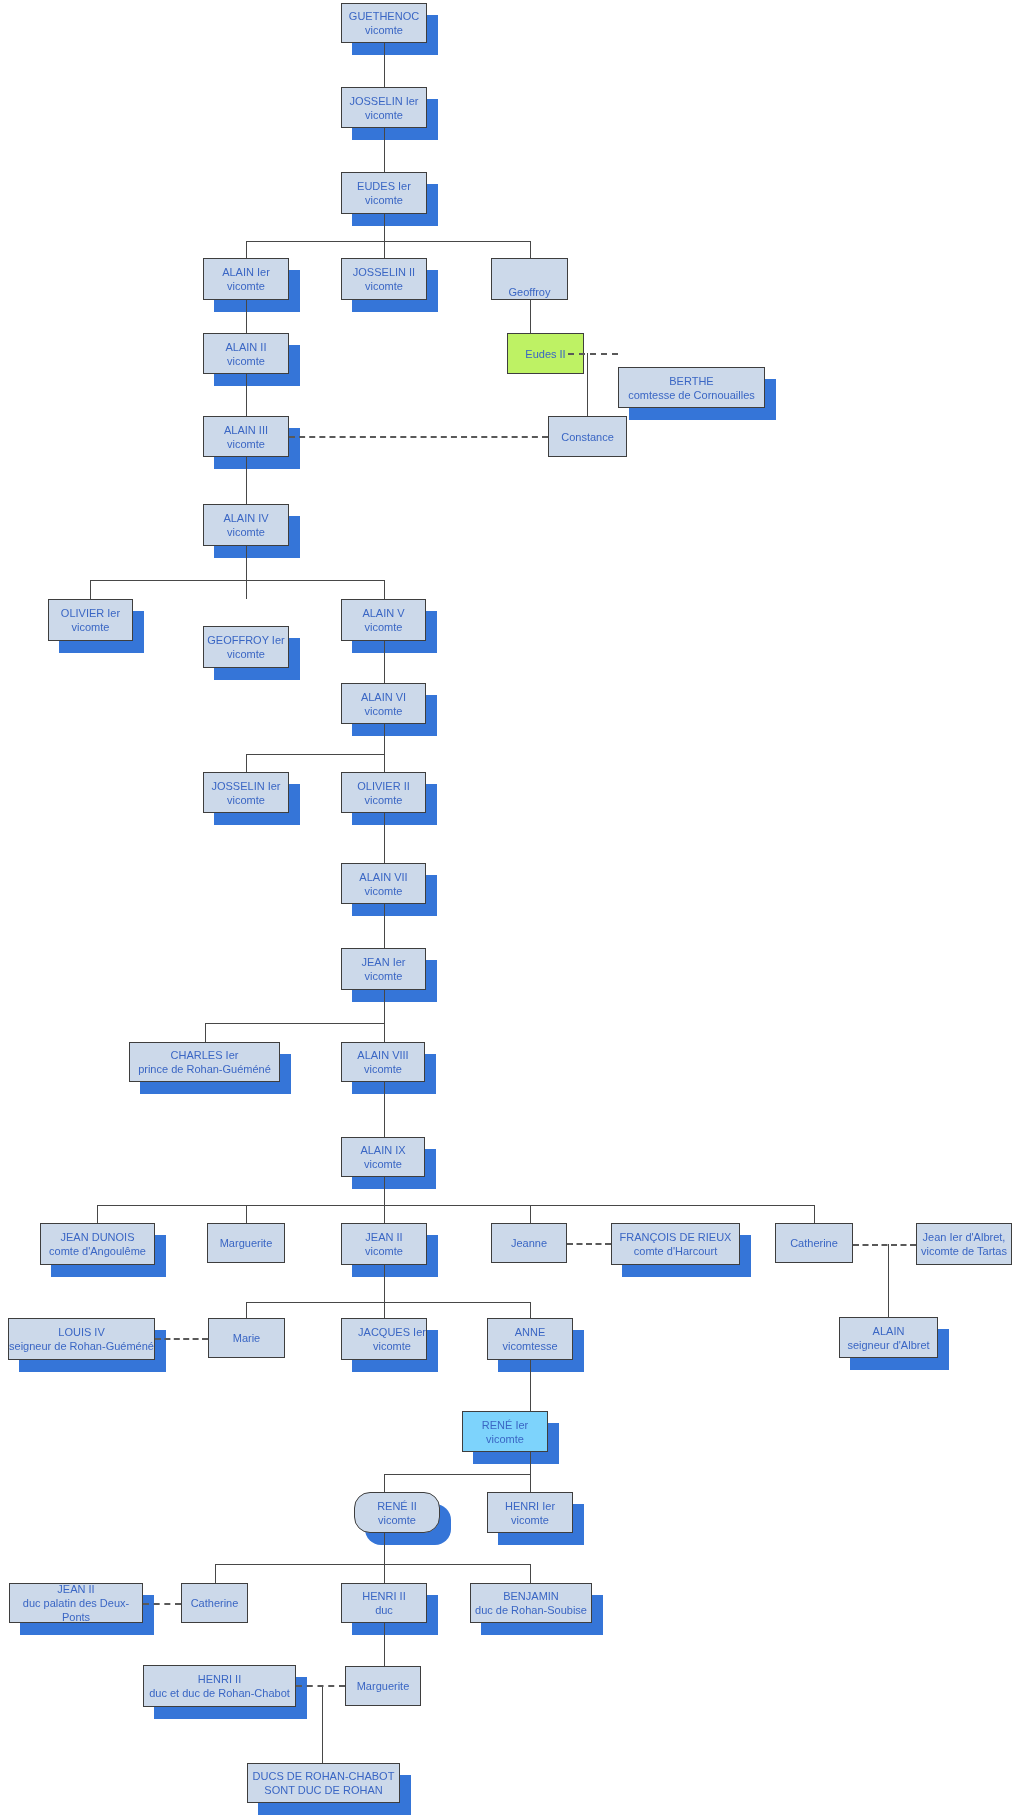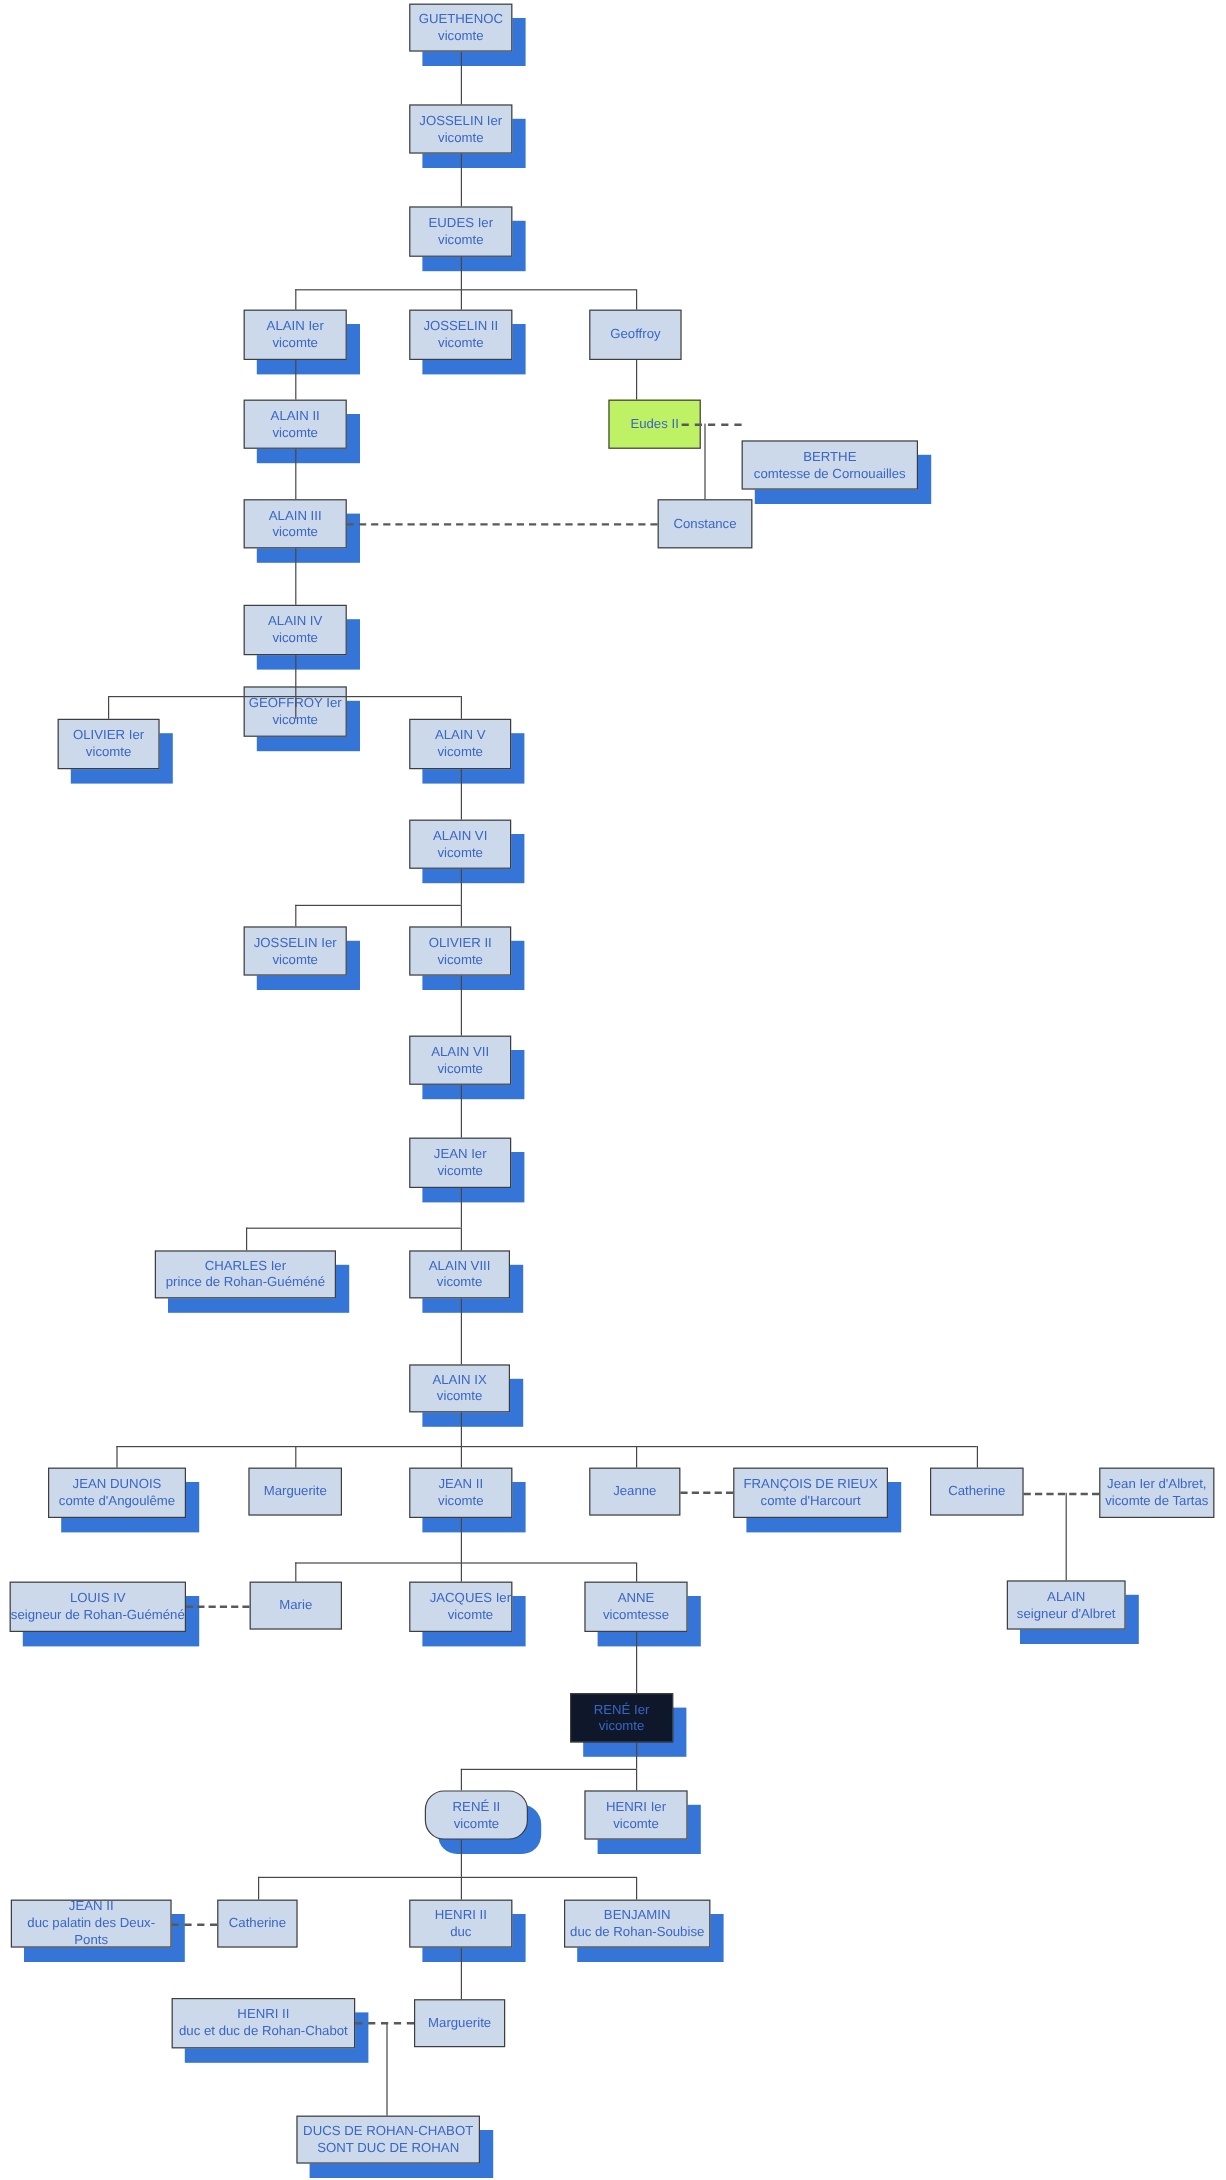--- a/index.html
+++ b/index.html
@@ -32,21 +32,21 @@
       <div class="tt">vicomte</div>
     </div>
     <div class="node shadow" style="left: 203px; top: 258px; width: 86px; height: 42px; background: rgb(204, 217, 234); color: rgb(58, 102, 196);">
       <div class="nm">ALAIN Ier</div>
       <div class="tt">vicomte</div>
     </div>
     <div class="node shadow" style="left: 341px; top: 258px; width: 86px; height: 42px; background: rgb(204, 217, 234); color: rgb(58, 102, 196);">
       <div class="nm">JOSSELIN II</div>
       <div class="tt">vicomte</div>
     </div>
-    <div class="node" style="left: 491px; top: 258px; width: 77px; height: 42px; background: rgb(204, 217, 234); color: rgb(58, 102, 196);">
+    <div class="node" style="left: 491px; top: 258px; width: 77px; height: 42px; background: rgb(204, 217, 234); color: rgb(58, 102, 196); justify-content: flex-end;">
       <div class="nm">Geoffroy</div>
     </div>
     <div class="node shadow" style="left: 203px; top: 333px; width: 86px; height: 41px; background: rgb(204, 217, 234); color: rgb(58, 102, 196);">
       <div class="nm">ALAIN II</div>
       <div class="tt">vicomte</div>
     </div>
     <div class="node" style="left: 479px; top: 333px; width: 77px; height: 41px; background: #bef264; color: rgb(58, 102, 196); margin-left: 28px;">
       <div class="nm">Eudes II</div>
     </div>
     <div class="node shadow" style="left: 618px; top: 333px; width: 147px; height: 41px; background: rgb(204, 217, 234); color: rgb(58, 102, 196); margin-top: 34px;">
@@ -61,21 +61,21 @@
       <div class="nm">Constance</div>
     </div>
     <div class="node shadow" style="left: 203px; top: 504px; width: 86px; height: 42px; background: rgb(204, 217, 234); color: rgb(58, 102, 196);">
       <div class="nm">ALAIN IV</div>
       <div class="tt">vicomte</div>
     </div>
     <div class="node shadow" style="left: 48px; top: 599px; width: 85px; height: 42px; background: rgb(204, 217, 234); color: rgb(58, 102, 196);">
       <div class="nm">OLIVIER Ier</div>
       <div class="tt">vicomte</div>
     </div>
-    <div class="node shadow" style="left: 203px; top: 572px; width: 86px; height: 42px; background: rgb(204, 217, 234); color: rgb(58, 102, 196); justify-content: center;">
+    <div class="node shadow" style="left: 203px; top: 626px; width: 86px; height: 42px; background: rgb(204, 217, 234); color: rgb(58, 102, 196); justify-content: center;">
       <div class="nm">GEOFFROY Ier</div>
       <div class="tt">vicomte</div>
     </div>
     <div class="node shadow" style="left: 341px; top: 599px; width: 85px; height: 42px; background: rgb(204, 217, 234); color: rgb(58, 102, 196);">
       <div class="nm">ALAIN V</div>
       <div class="tt">vicomte</div>
     </div>
     <div class="node shadow" style="left: 341px; top: 683px; width: 85px; height: 41px; background: rgb(204, 217, 234); color: rgb(58, 102, 196);">
       <div class="nm">ALAIN VI</div>
       <div class="tt">vicomte</div>
@@ -145,21 +145,21 @@
       <div class="tt">vicomte</div>
     </div>
     <div class="node shadow" style="left: 487px; top: 1318px; width: 86px; height: 42px; background: rgb(204, 217, 234); color: rgb(58, 102, 196);">
       <div class="nm">ANNE</div>
       <div class="tt">vicomtesse</div>
     </div>
     <div class="node shadow" style="left: 839px; top: 1317px; width: 99px; height: 41px; background: rgb(204, 217, 234); color: rgb(58, 102, 196);">
       <div class="nm">ALAIN</div>
       <div class="tt">seigneur d'Albret</div>
     </div>
-    <div class="node shadow" style="left: 475px; top: 1411px; width: 86px; height: 41px; background: #0f172a; color: rgb(58, 102, 196);">
+    <div class="node shadow" style="left: 462px; top: 1411px; width: 86px; height: 41px; background: #7dd3fc; color: rgb(58, 102, 196);">
       <div class="nm">RENÉ Ier</div>
       <div class="tt">vicomte</div>
     </div>
     <div class="node shadow" style="left: 354px; top: 1492px; width: 86px; height: 41px; background: rgb(204, 217, 234); color: rgb(58, 102, 196); border-radius: 16px;">
       <div class="nm">RENÉ II</div>
       <div class="tt">vicomte</div>
     </div>
     <div class="node shadow" style="left: 487px; top: 1492px; width: 86px; height: 41px; background: rgb(204, 217, 234); color: rgb(58, 102, 196);">
       <div class="nm">HENRI Ier</div>
       <div class="tt">vicomte</div>

